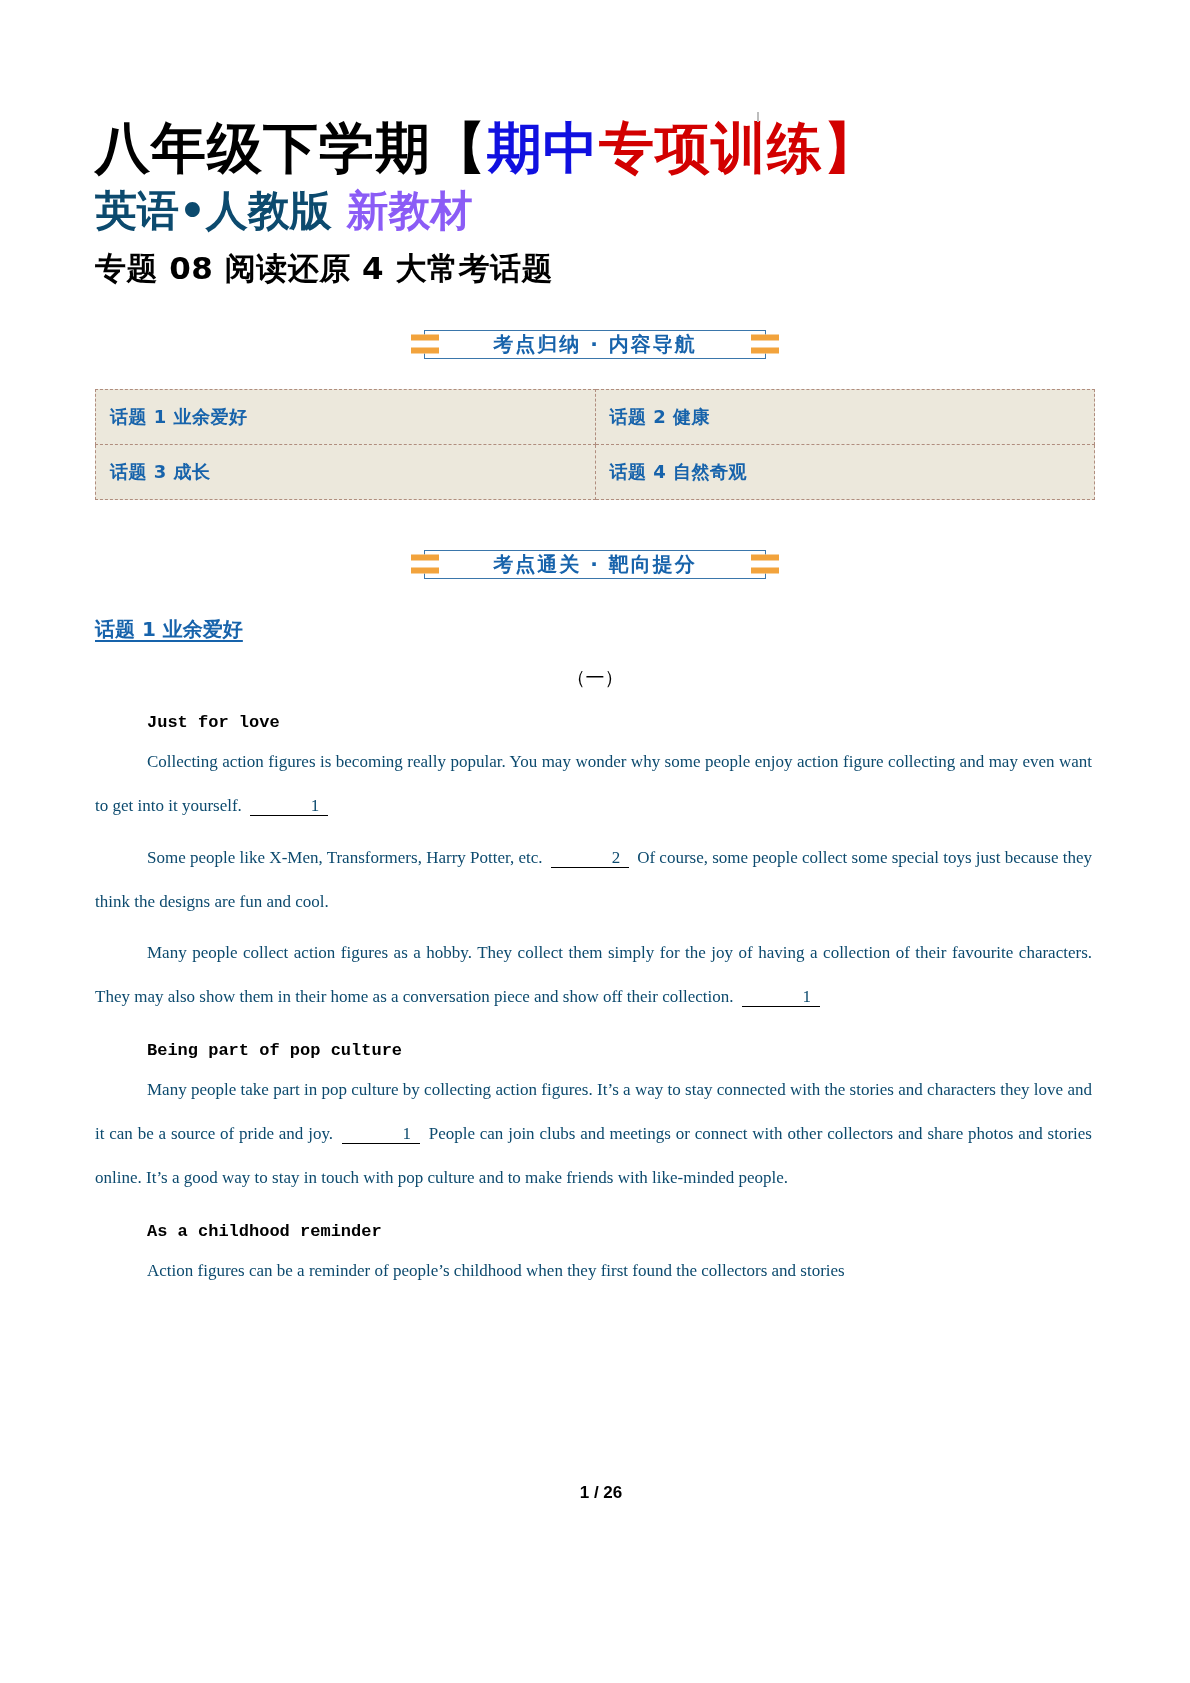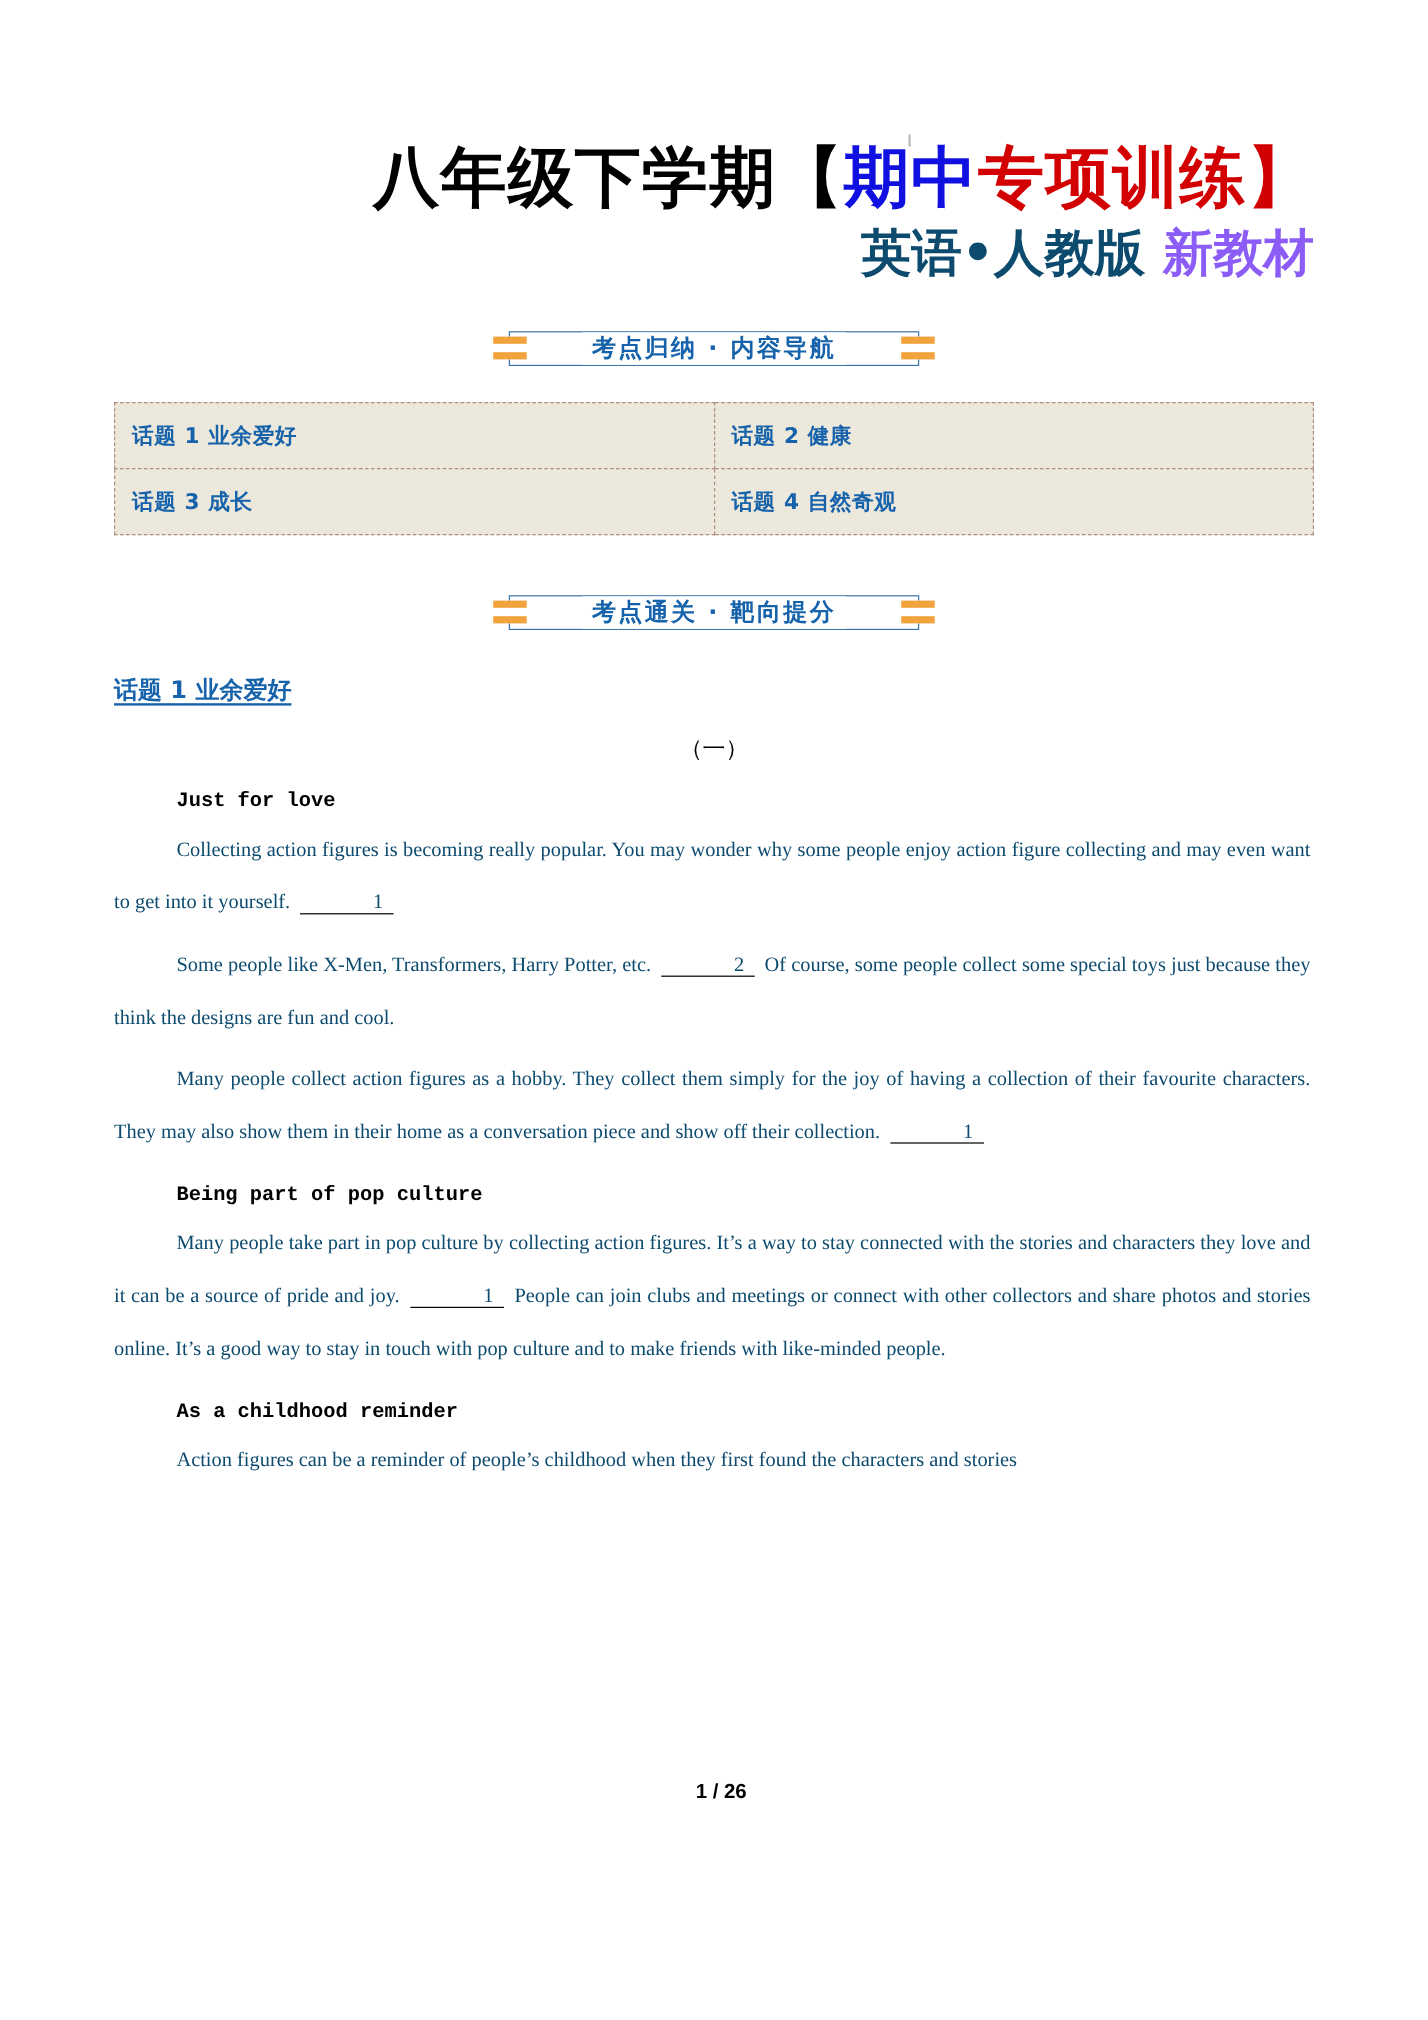--- a/index.html
+++ b/index.html
@@ -17,21 +17,21 @@
   }
   .page {
     width: 1190px;
     height: 1683px;
     box-sizing: border-box;
     padding: 0 95px;
     position: relative;
   }
 
   
-  .title-wrap { text-align: right; padding-top: 118px; }
+  .title-wrap { text-align: left; padding-top: 118px; }
   .main-title {
     font-size: 55px;
     font-weight: bold;
     letter-spacing: 1px;
     line-height: 1.12;
     white-space: nowrap;
     font-family: "DejaVu Sans", sans-serif;
   }
   .main-title .seg-black { color: #000000; }
   .main-title .seg-blue  { color: #1010e0; }
@@ -205,20 +205,21 @@
 </head>
 <body>
 
 <div class="page">
 
   <div class="stray-mark"></div>
 
   <div class="title-wrap">
     <div class="main-title"><span class="seg-black">八年级下学期【</span><span class="seg-blue">期中</span><span class="seg-red">专项训练】</span></div>
     <div class="sub-title"><span class="seg-black">英语•人教版 </span><span class="seg-orange">新教材</span></div>
+    <div class="topic-line">专题 08  阅读还原 4 大常考话题</div>
   </div>
 
   <div class="banner-row">
     <div class="banner">
       <span class="dash-mark dash-left"></span>
       <span class="banner-text">考点归纳 · 内容导航</span>
       <span class="dash-mark dash-right"></span>
     </div>
   </div>
 
@@ -250,18 +251,18 @@
   <div class="passage-num">（一）</div>
 
   <div id="passage-body">
       <div class="sub-head">Just for love</div>
       <p class="body"><span>Collecting action figures is becoming really popular. You may wonder why some people enjoy action figure collecting and may even want to get into it yourself. </span><span class="blank">1</span></p>
       <p class="body"><span>Some people like X-Men, Transformers, Harry Potter, etc. </span><span class="blank">2</span><span> Of course, some people collect some special toys just because they think the designs are fun and cool.</span></p>
       <p class="body"><span>Many people collect action figures as a hobby. They collect them simply for the joy of having a collection of their favourite characters. They may also show them in their home as a conversation piece and show off their collection. </span><span class="blank">1</span></p>
       <div class="sub-head">Being part of pop culture</div>
       <p class="body"><span>Many people take part in pop culture by collecting action figures. It’s a way to stay connected with the stories and characters they love and it can be a source of pride and joy. </span><span class="blank">1</span><span> People can join clubs and meetings or connect with other collectors and share photos and stories online. It’s a good way to stay in touch with pop culture and to make friends with like-minded people.</span></p>
       <div class="sub-head">As a childhood reminder</div>
-      <p class="body last"><span>Action figures can be a reminder of people’s childhood when they first found the characters and stories</span></p>
+      <p class="body last"><span>Action figures can be a reminder of people’s childhood when they first found the collectors and stories</span></p>
     </div>
 
   <div class="footer">1 / 26</div>
 
 </div>
 
 </body></html>

